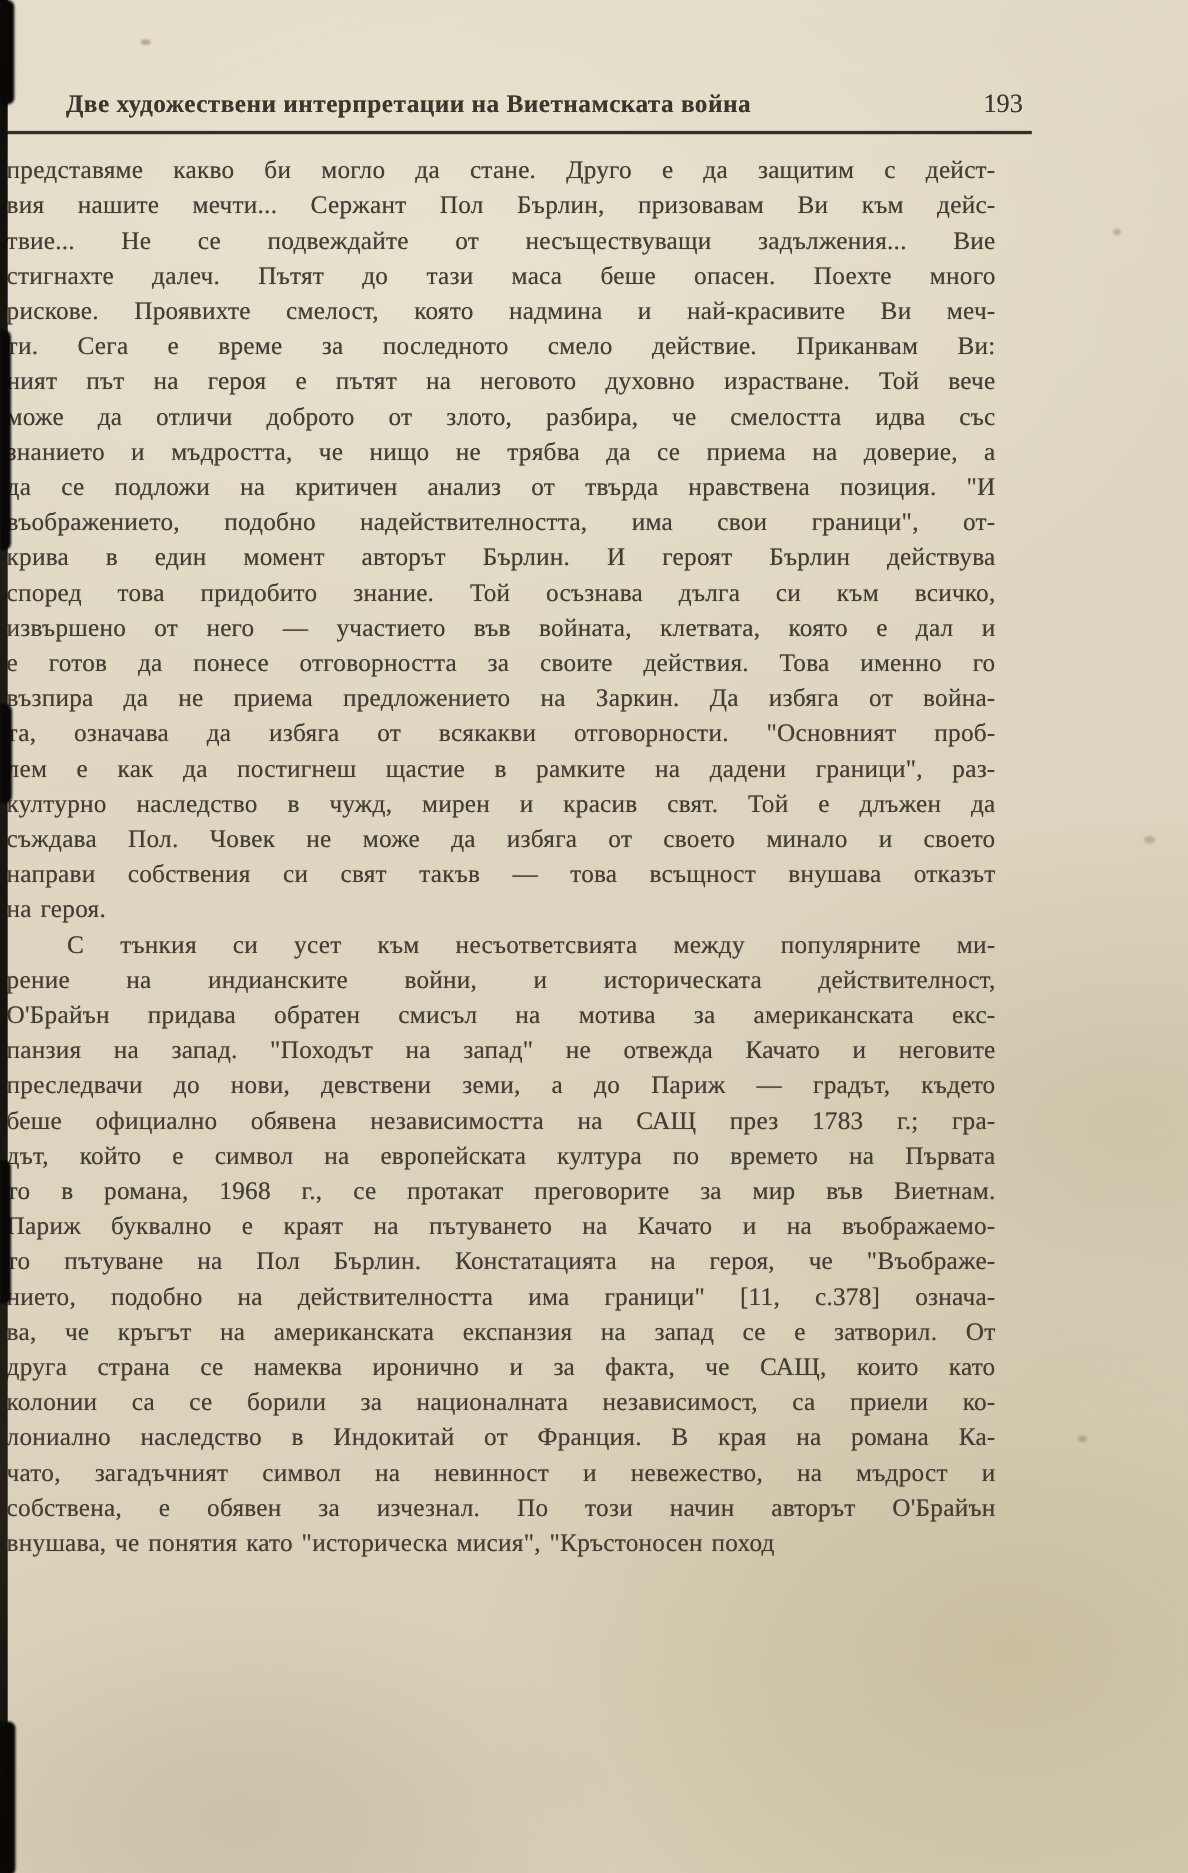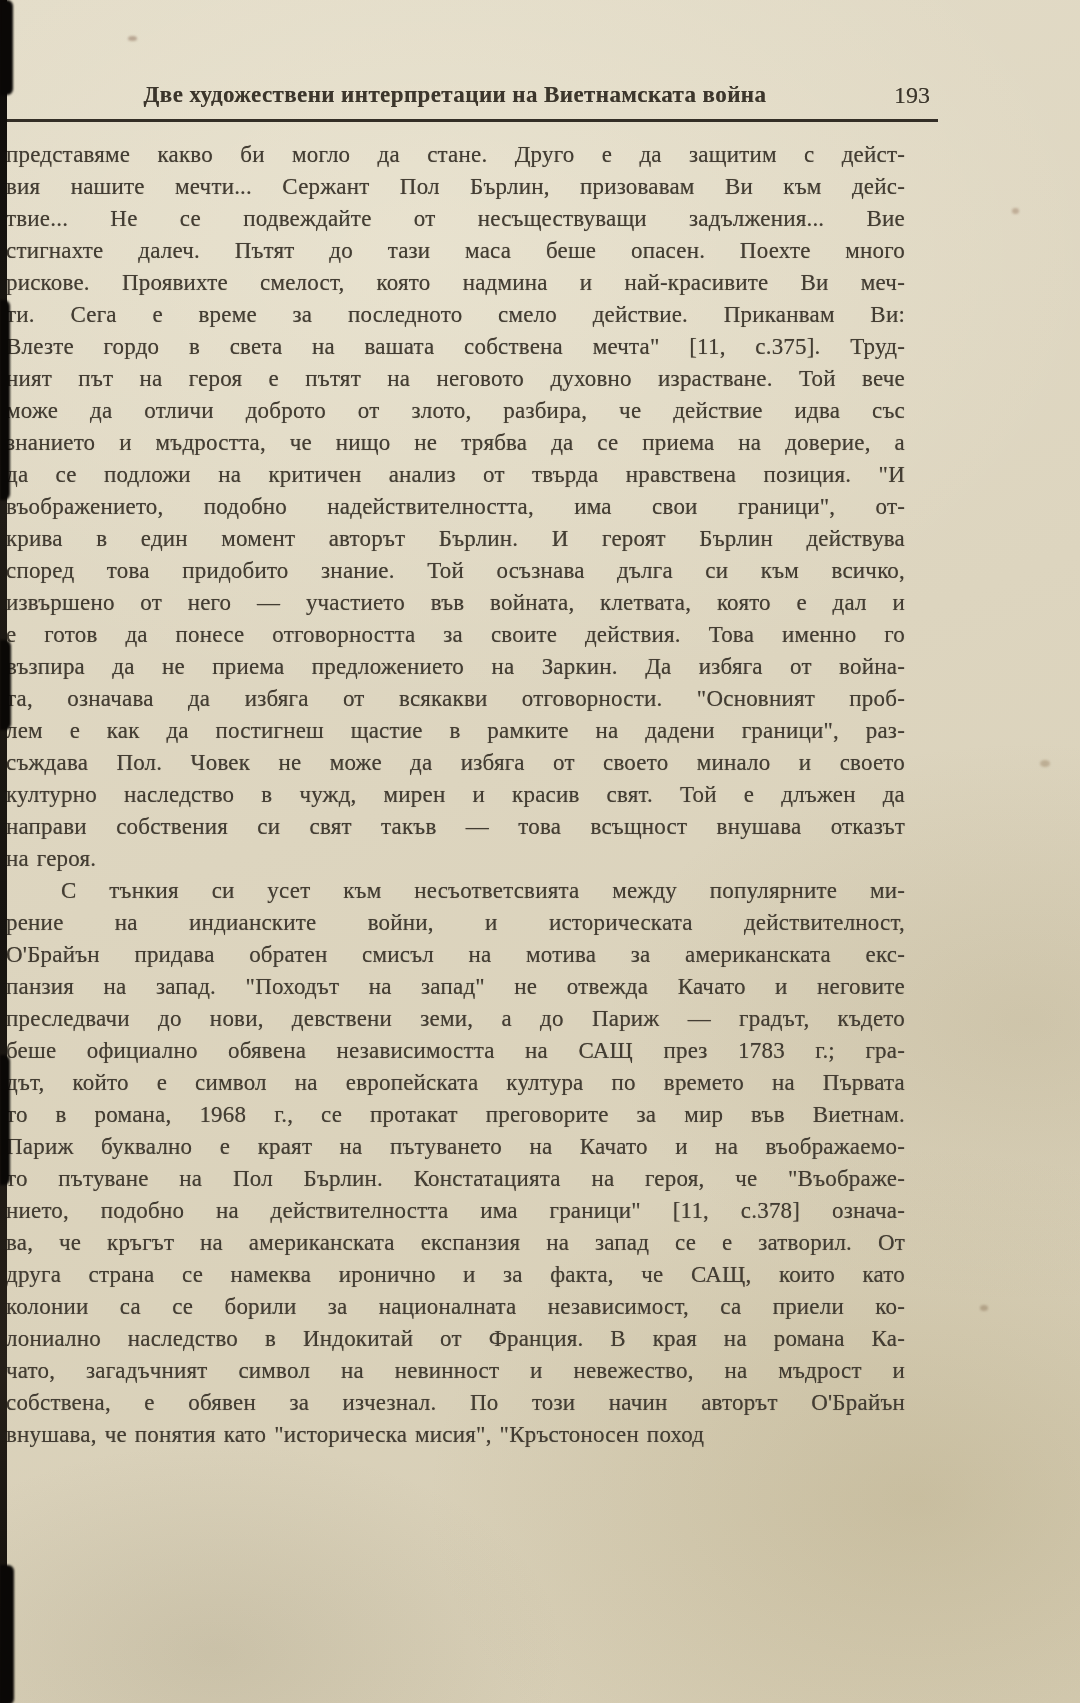--- a/index.html
+++ b/index.html
@@ -29,21 +29,21 @@
   .blotch.b4{left:0;top:1055px;width:10px;height:130px;}
   .blotch.b5{left:0;top:1565px;width:14px;height:140px;}
   .speck{position:absolute;border-radius:50%;filter:blur(0.8px);z-index:2;}
   .speck.s1{left:128px;top:36px;width:9px;height:5px;background:rgba(140,110,90,0.5);}
   .speck.s2{left:1012px;top:208px;width:7px;height:6px;background:rgba(150,120,95,0.45);}
   .speck.s3{left:1040px;top:760px;width:10px;height:7px;background:rgba(145,120,90,0.4);}
   .speck.s4{left:980px;top:1305px;width:8px;height:6px;background:rgba(140,115,88,0.45);}
 
   .header{position:absolute;left:0;top:82px;width:940px;height:30px;z-index:3;}
   .header .title{
-    position:absolute;left:60px;width:790px;text-align:center;
+    position:absolute;left:60px;width:790px;text-align:left;
     font-weight:bold;font-size:23px;letter-spacing:0.4px;color:#3c362c;
     text-shadow:0 0 0.6px rgba(60,52,40,0.55);
     white-space:nowrap;
   }
   .header .pagenum{
     position:absolute;right:10px;width:70px;text-align:right;
     font-weight:normal;font-size:24px;color:#3c362c;
     text-shadow:0 0 0.6px rgba(60,52,40,0.55);
   }
   .rule{
@@ -87,35 +87,34 @@
   <div class="rule"></div>
 
   <div class="body-text">
       <div>
         <div class="line">представяме какво би могло да стане. Друго е да защитим с дейст-</div>
         <div class="line">вия нашите мечти... Сержант Пол Бърлин, призовавам Ви към дейс-</div>
         <div class="line">твие... Не се подвеждайте от несъществуващи задължения... Вие</div>
         <div class="line">стигнахте далеч. Пътят до тази маса беше опасен. Поехте много</div>
         <div class="line">рискове. Проявихте смелост, която надмина и най-красивите Ви меч-</div>
         <div class="line">ти. Сега е време за последното смело действие. Приканвам Ви:</div>
-        <div class="line">Влезте гордо в света на вашата собствена мечта" [11, с.375]. Труд-</div>
         <div class="line">ният път на героя е пътят на неговото духовно израстване. Той вече</div>
-        <div class="line">може да отличи доброто от злото, разбира, че действие идва със</div>
+        <div class="line">може да отличи доброто от злото, разбира, че смелостта идва със</div>
         <div class="line">знанието и мъдростта, че нищо не трябва да се приема на доверие, а</div>
         <div class="line">да се подложи на критичен анализ от твърда нравствена позиция. "И</div>
         <div class="line">въображението, подобно надействителността, има свои граници", от-</div>
         <div class="line">крива в един момент авторът Бърлин. И героят Бърлин действува</div>
         <div class="line">според това придобито знание. Той осъзнава дълга си към всичко,</div>
         <div class="line">извършено от него — участието във войната, клетвата, която е дал и</div>
         <div class="line">е готов да понесе отговорността за своите действия. Това именно го</div>
         <div class="line">възпира да не приема предложението на Заркин. Да избяга от война-</div>
         <div class="line">та, означава да избяга от всякакви отговорности. "Основният проб-</div>
         <div class="line">лем е как да постигнеш щастие в рамките на дадени граници", раз-</div>
+        <div class="line">културно наследство в чужд, мирен и красив свят. Той е длъжен да</div>
         <div class="line">съждава Пол. Човек не може да избяга от своето минало и своето</div>
-        <div class="line">културно наследство в чужд, мирен и красив свят. Той е длъжен да</div>
         <div class="line">направи собствения си свят такъв — това всъщност внушава отказът</div>
         <div class="line last">на героя.</div>
       </div>
       <div>
         <div class="line indent">С тънкия си усет към несъответсвията между популярните ми-</div>
         <div class="line">рение на индианските войни, и историческата действителност,</div>
         <div class="line">О'Брайън придава обратен смисъл на мотива за американската екс-</div>
         <div class="line">панзия на запад. "Походът на запад" не отвежда Качато и неговите</div>
         <div class="line">преследвачи до нови, девствени земи, а до Париж — градът, където</div>
         <div class="line">беше официално обявена независимостта на САЩ през 1783 г.; гра-</div>

